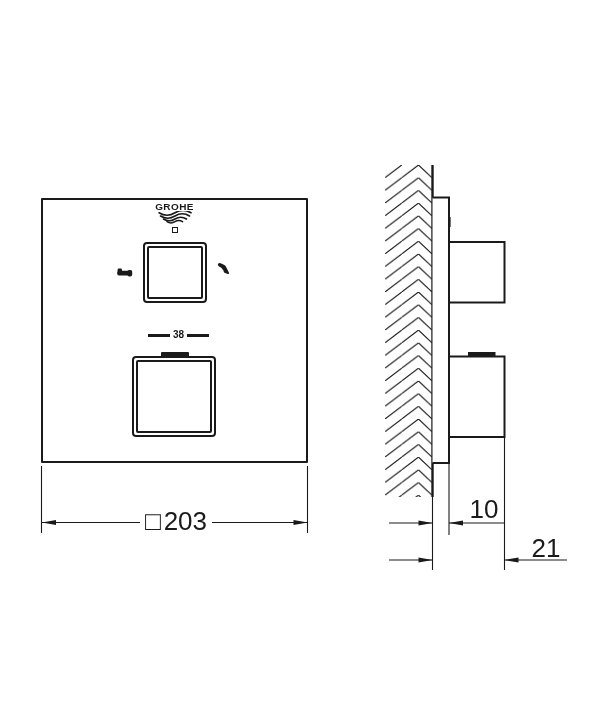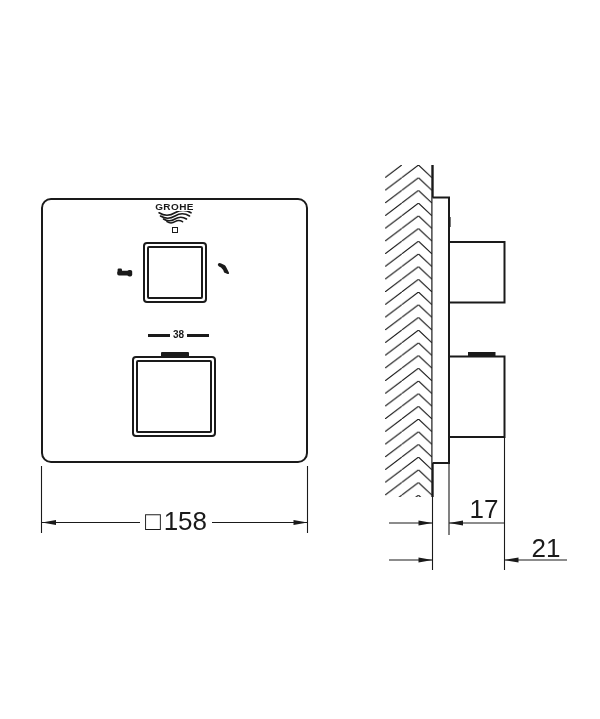--- a/index.html
+++ b/index.html
@@ -6,21 +6,21 @@
   html,body { margin:0; padding:0; background:#fff; }
   .canvas {
     position:relative; width:600px; height:719px; background:var(--bg);
     font-family:"Liberation Sans", sans-serif; color:var(--ink); overflow:hidden;
   }
   svg.overlay { position:absolute; left:0; top:0; width:600px; height:719px; color:var(--ink); }
 
   
   .plate {
     position:absolute; left:41px; top:198px; width:267px; height:265px;
-    box-sizing:border-box; border:2px solid var(--ink); border-radius:10px; background:#fff;
+    box-sizing:border-box; border:2px solid var(--ink); border-radius:1px; background:#fff;
   }
   .logo-wrap { position:absolute; left:0; right:0; top:2px; display:flex; flex-direction:column; align-items:center; }
   .logo-text { font-size:10px; font-weight:bold; letter-spacing:0.4px; line-height:1; transform:scaleY(0.92); }
   .logo-waves { margin-top:-1px; }
   .logo-square { width:4px; height:4px; border:1.6px solid var(--ink); margin-top:3px; }
 
   .knob { position:absolute; box-sizing:border-box; border:2.2px solid var(--ink); border-radius:4px; background:#fff; }
   .knob-inner { position:absolute; inset:2.2px; border:2px solid var(--ink); border-radius:2px; }
   .knob-diverter { left:100px; top:42px; width:64px; height:61px; }
   .knob-thermostat { left:89px; top:156px; width:84px; height:81px; }
@@ -140,18 +140,18 @@
     </div>
 
     <div class="stop-tab"></div>
     <div class="knob knob-thermostat">
       <div class="knob-inner"></div>
     </div>
   </div>
 
   <div class="dim-label dim-158">
     <span class="sq">□</span>
-    <span>158</span>
+    <span>203</span>
   </div>
-  <div class="dim-label dim-10">17</div>
+  <div class="dim-label dim-10">10</div>
   <div class="dim-label dim-43">21</div>
 
 </div>
 
 </body></html>

